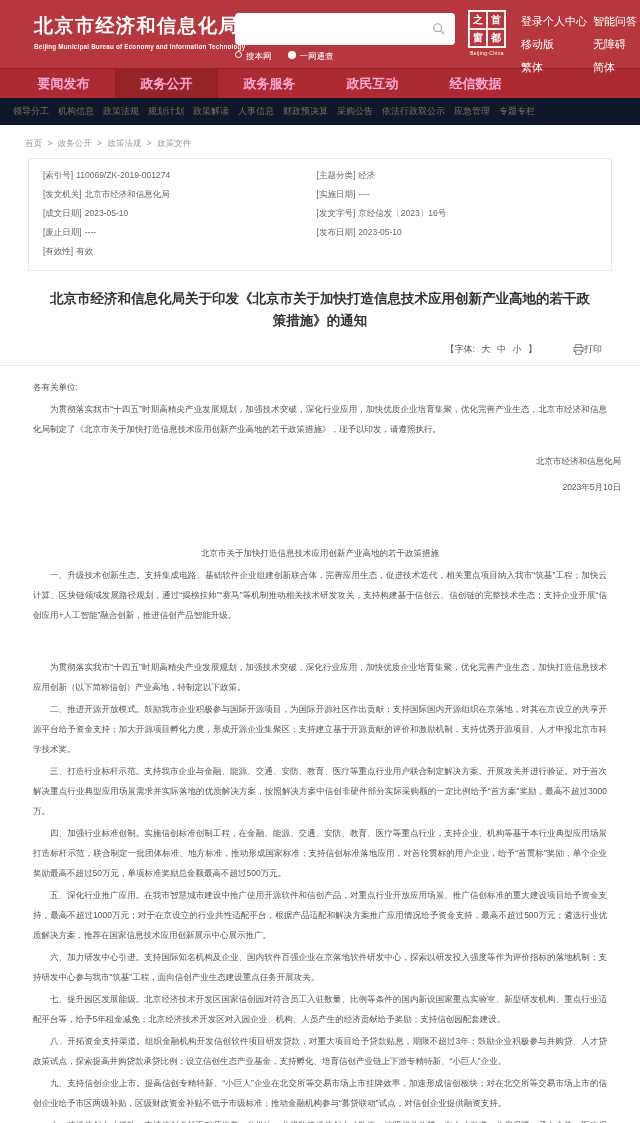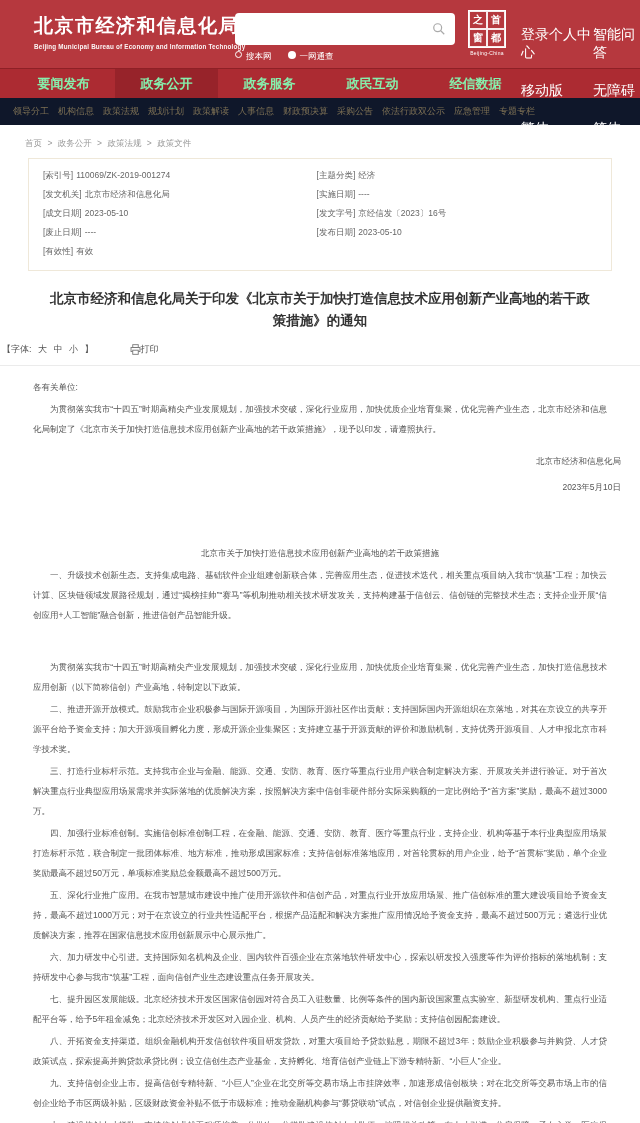--- a/index.html
+++ b/index.html
@@ -21,25 +21,25 @@
   .radio-ring { width:7px; height:7px; border:1.5px solid #fff; border-radius:50%; display:inline-block; }
   .radio-dot { width:8px; height:8px; background:#fff; border-radius:50%; display:inline-block; }
   .badge { position:absolute; left:468px; top:10px; width:38px; text-align:center; color:#fff; }
   .badge-grid { width:38px; height:38px; border:1px solid #fff; display:grid;
     grid-template-columns:1fr 1fr; grid-template-rows:1fr 1fr; }
   .badge-grid span { display:flex; align-items:center; justify-content:center;
     font-size:10px; border:0.5px solid rgba(255,255,255,.9); font-weight:bold; }
   .badge-cap { font-size:5px; margin-top:2px; letter-spacing:.3px; }
   .quick-links { position:absolute; left:521px; top:14px; display:grid;
     grid-template-columns:72px auto; row-gap:8px; }
-  .quick-links a { color:#fff; font-size:14px; text-decoration:none; cursor:pointer;margin-top:12px; }
+  .quick-links a { color:#fff; font-size:11px; text-decoration:none; cursor:pointer; }
 
   
   .nav { display:flex; height:30px; background:#ac2b32; border-top:1px solid #8e2026; padding-left:12px; }
-  .nav-item { width:103px; line-height:30px; text-align:center; color:#86efac;
+  .nav-item { width:103px; line-height:30px; text-align:center; color:#f9a8d4;
     font-size:13px; font-weight:bold; cursor:pointer; }
   .nav-item.active { background:#97232a; }
 
   
   .subnav { display:flex; align-items:center; height:27px; background:#0f172a; padding-left:13px; }
   .subnav-item { font-size:9px; color:#7d7054; margin-right:9px; cursor:pointer; white-space:nowrap; }
 
   
   .breadcrumb { padding:13px 0 0 25px; font-size:8.5px; color:#999; }
   .breadcrumb span { margin-right:3px; }
@@ -47,21 +47,21 @@
 
   
   .meta-box { margin:8px 28px 0 28px; border:1px solid #efe8d9; display:flex; padding:7px 0 9px 0; }
   .meta-col { width:47%; padding-left:14px; }
   .meta-row { font-size:8.5px; color:#666; line-height:19px; white-space:nowrap; }
   .meta-row .lbl { margin-right:3px; }
 
   
   .doc-title { margin:17px 45px 0 45px; text-align:center; font-size:13.5px; font-weight:bold;
     color:#333; line-height:22px; }
-  .controls { margin:11px 38px 0 0; display:flex; justify-content:flex-start; align-items:center;
+  .controls { margin:11px 38px 0 0; display:flex; justify-content:flex-end; align-items:center;
     gap:34px; font-size:9px; color:#555; }
   .font-ctl span { margin:0 2px; }
   .font-size-btn { cursor:pointer; }
   .print-btn { display:flex; align-items:center; cursor:pointer; color:#555; }
   .divider { margin-top:9px; border-bottom:1px solid #ebebeb; }
 
   .body-text { padding:9px 33px 0 33px; font-size:8.5px; color:#555; line-height:20px;
     text-align:justify; }
   .body-text p { margin-top:2px; }
   .salutation { text-indent:0; }

